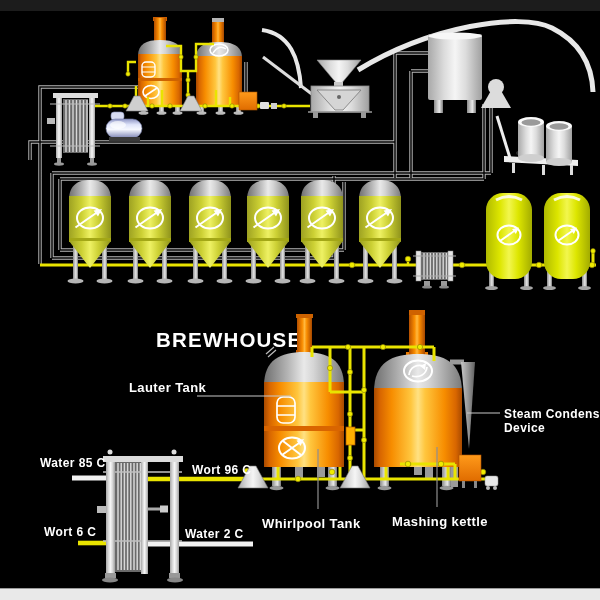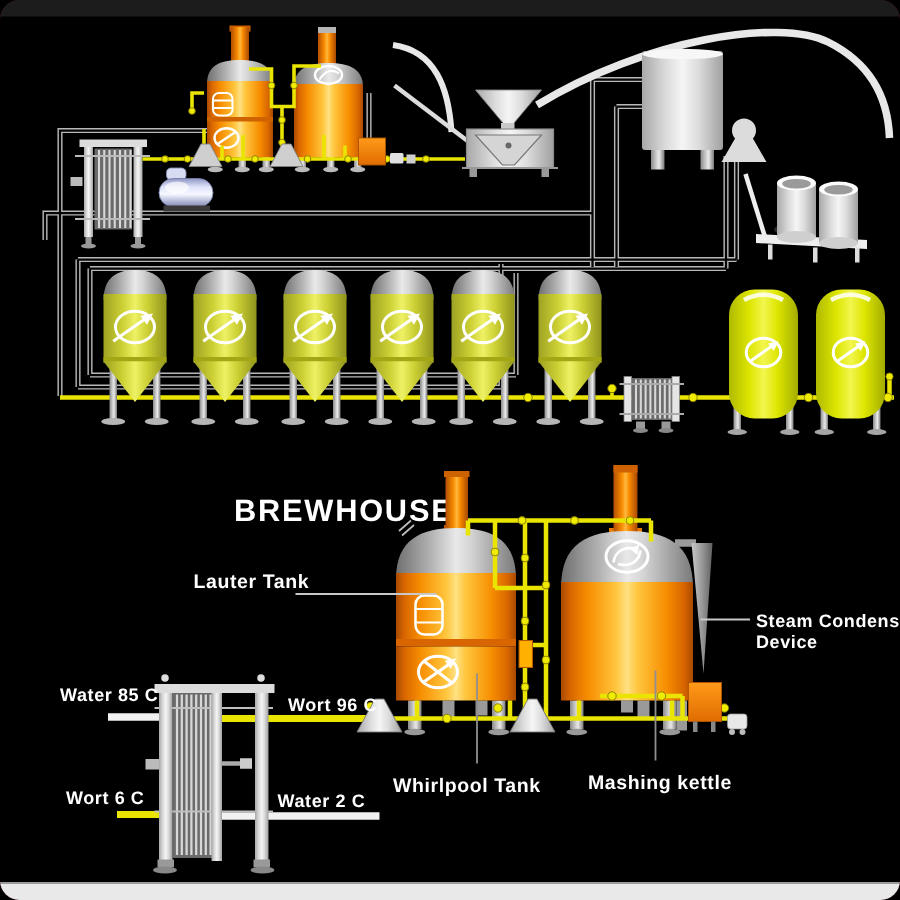--- a/index.html
+++ b/index.html
@@ -1,16 +1,16 @@
 <!DOCTYPE html>
 <html><head>
 <meta charset="utf-8">
 <style>
   html,body{margin:0;padding:0;background:#000;}
-  .stage{position:relative;width:600px;height:600px;background:#be185d;overflow:hidden;border-radius:13px;}
+  .stage{position:relative;width:600px;height:600px;background:#be185d;overflow:hidden;}
   svg{display:block}
   .pg{stroke:#b8b8b8;stroke-width:3.4;fill:none}
   .pgc{stroke:#060606;stroke-width:1.5;fill:none}
   .py{stroke:#e9e400;stroke-width:3;fill:none}
   .py2{stroke:#e9e400;stroke-width:2.4;fill:none}
   .pyw{stroke:#e9e400;stroke-width:4.6;fill:none}
   .pw{stroke:#f2f2f2;stroke-width:5;fill:none}
   .ic{stroke:#fff;fill:none}
   .vlv{fill:#f0ec00;stroke:#857800;stroke-width:.6}
   .lead{stroke:#c8c8c8;stroke-width:1.2;fill:none}

